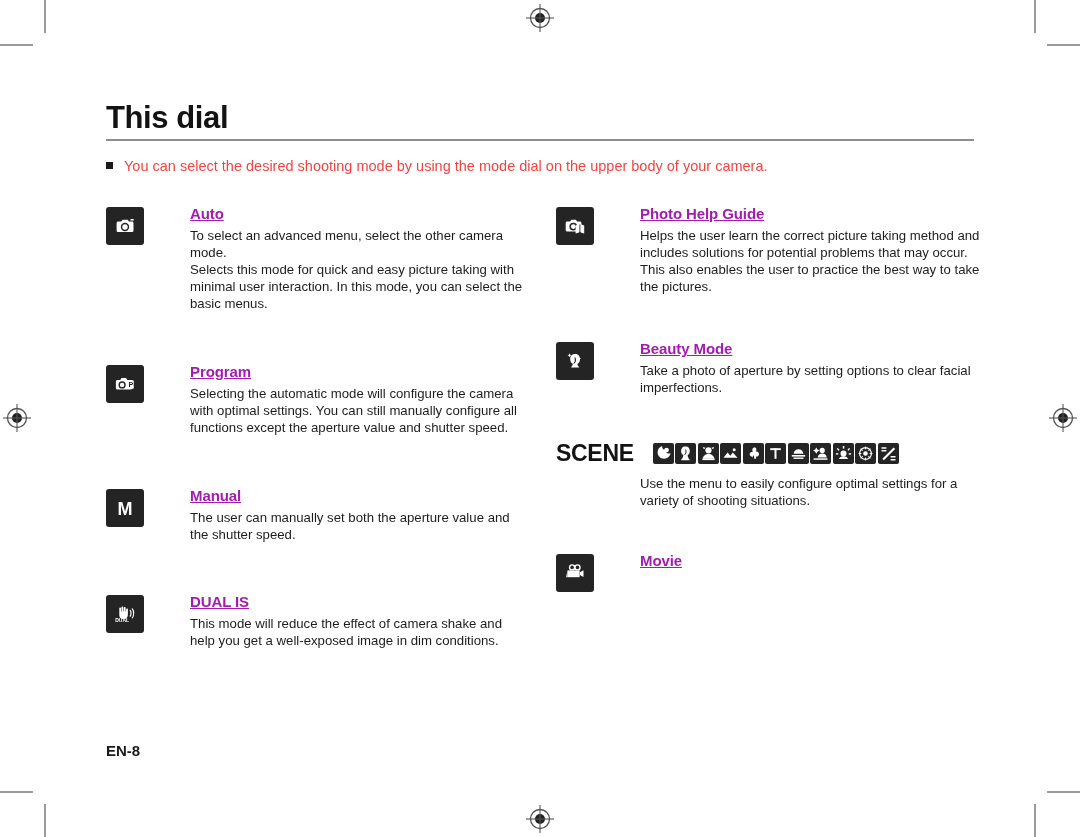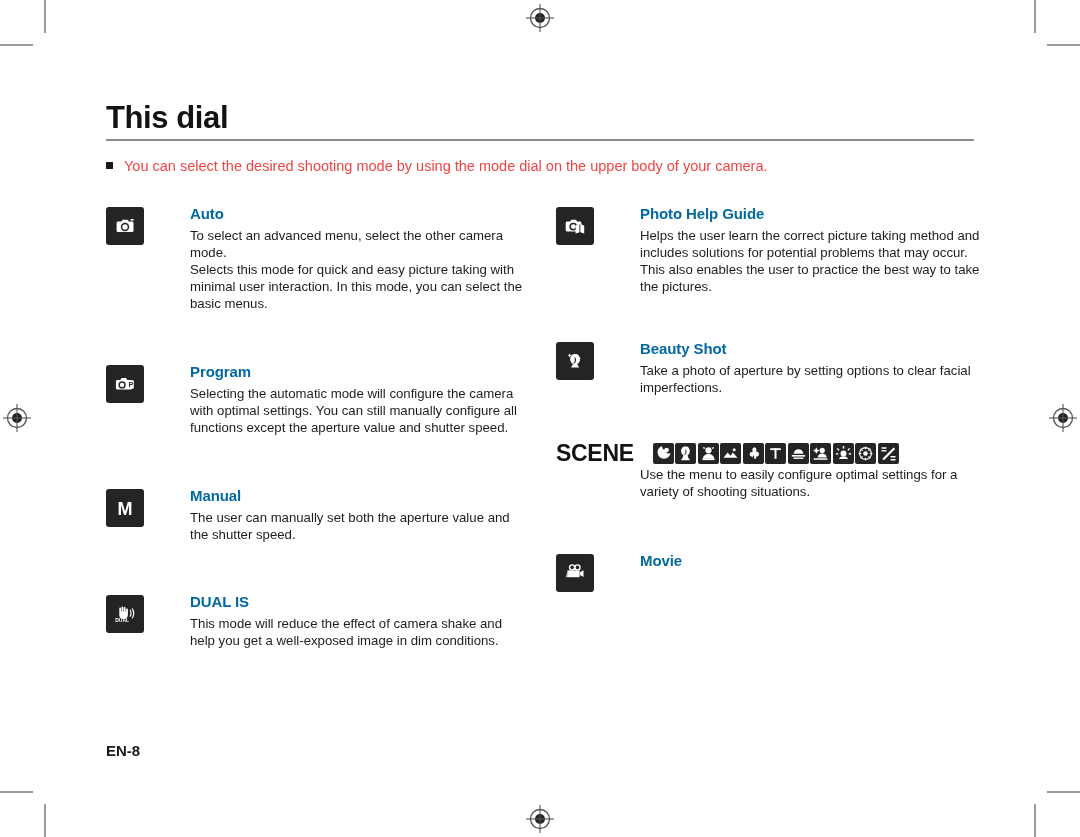--- a/index.html
+++ b/index.html
@@ -95,23 +95,24 @@
     left: 84px;
     top: -2px;
     width: 340px;
   }
   .entry.col-right .body {
     width: 340px;
   }
   .entry .heading {
     font-size: 15px;
     font-weight: bold;
-    color: #0369a1;
+    color: #a21caf;
     margin: 0 0 5px 0;
     letter-spacing: -0.1px;
+    text-decoration: underline;
   }
   .entry .desc {
     font-size: 13.2px;
     line-height: 17px;
     color: #1d1d1d;
   }
   .entry .desc p { margin: 0; }
 
   
   .scene-block {
@@ -140,20 +141,21 @@
     width: 21px;
     height: 21px;
     background: #242424;
     border-radius: 2px;
     display: flex;
     align-items: center;
     justify-content: center;
   }
   .scene-icon svg { display: block; }
   .scene-desc {
+    margin-top: 9px;
     margin-left: 84px;
     font-size: 13.2px;
     line-height: 17px;
     color: #1d1d1d;
     width: 340px;
   }
   .scene-desc p { margin: 0; }
 
   .page-number {
     position: absolute;
@@ -314,21 +316,21 @@
   <div class="entry col-right" style="left:556px; top:342px;">
     <div class="icon-box">
       <svg width="26" height="26" viewBox="0 0 26 26">
         <path fill="#fff" d="M13.6 6.1c2.5 0 4.4 2.2 4.4 5.1 0 2.3-1.2 4-2.6 4.6.1 1.3.6 2.3 1.6 3.2.2.2.1.5-.2.5h-7.4c-.3 0-.4-.3-.2-.5 1-.9 1.5-1.9 1.6-3.2-1.4-.6-2.6-2.3-2.6-4.6 0-2.9 1.9-5.1 4.4-5.1z"></path>
         <path fill="#242424" d="M12.6 8.8c1.4 1.1 1.9 3.2 1 5.1-.6 1.2-1.8 1.9-2.9 1.8 1.3-.6 2.1-1.9 2.1-3.5 0-1.3-.3-2.5-.2-3.4z"></path>
         <path fill="#fff" d="M7.6 5.2l.6 1.5 1.5.6-1.5.6-.6 1.5-.6-1.5-1.5-.6 1.5-.6z"></path>
         <path fill="#fff" d="M17.7 9.2l.4 1 1 .4-1 .4-.4 1-.4-1-1-.4 1-.4z"></path>
       </svg>
     </div>
     <div class="body">
-      <div class="heading">Beauty Shot</div>
+      <div class="heading">Beauty Mode</div>
       <div class="desc">
         <p>Take a photo of aperture by setting options to clear facial imperfections.</p>
       </div>
     </div>
   </div>
 
   <div class="scene-block">
     <div class="scene-row">
       <div class="scene-word">SCENE</div>
       <div class="scene-icons">

